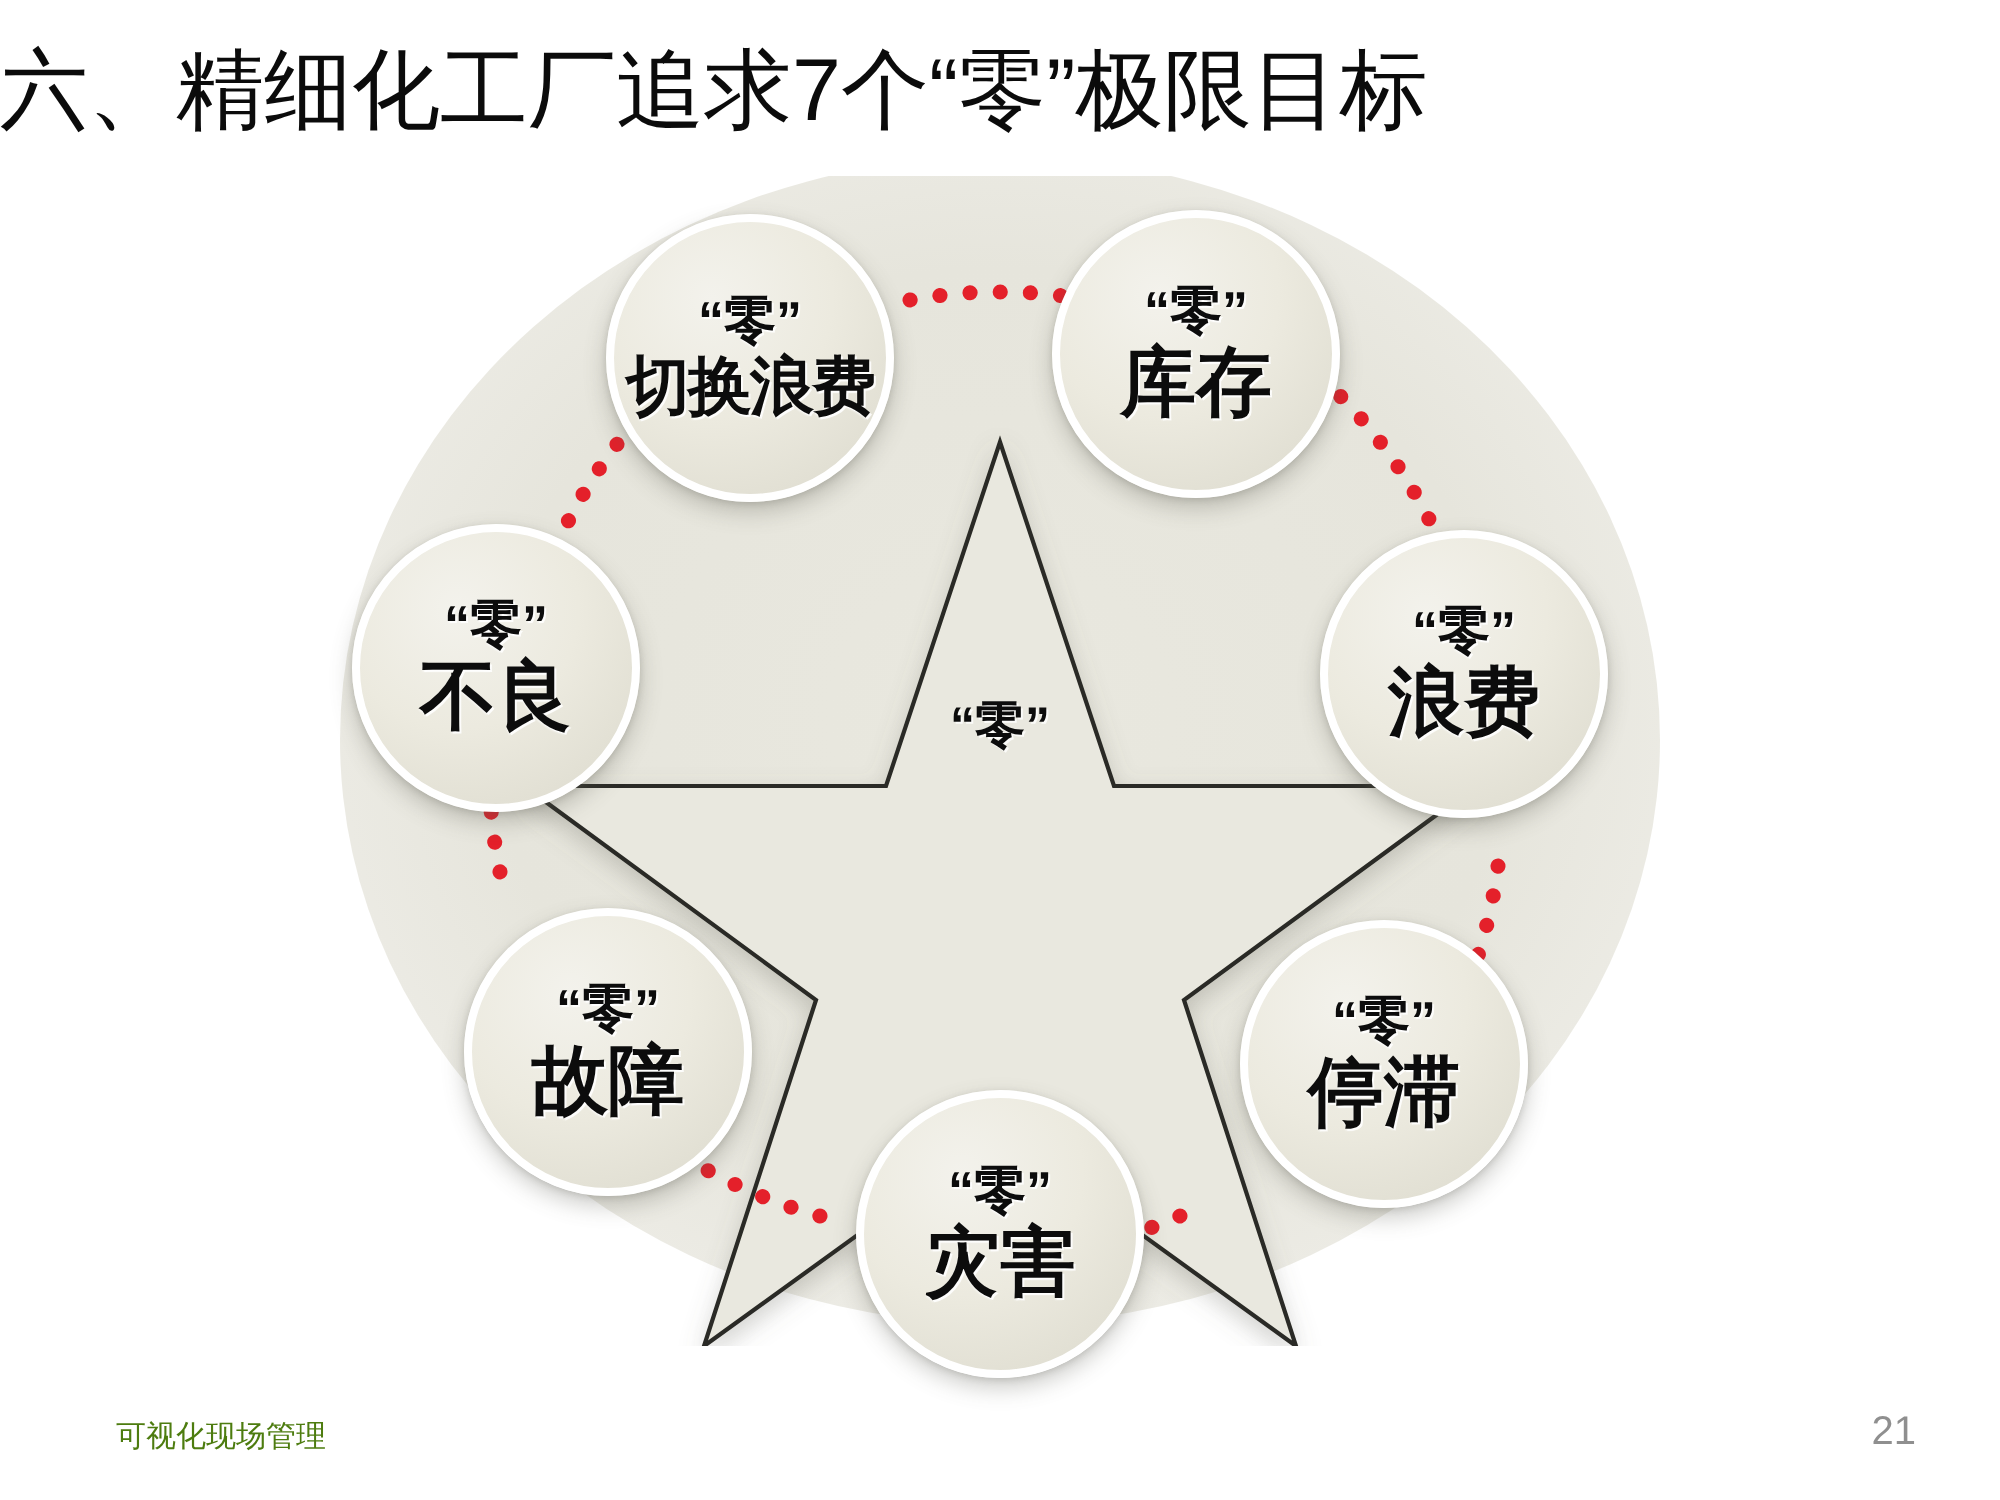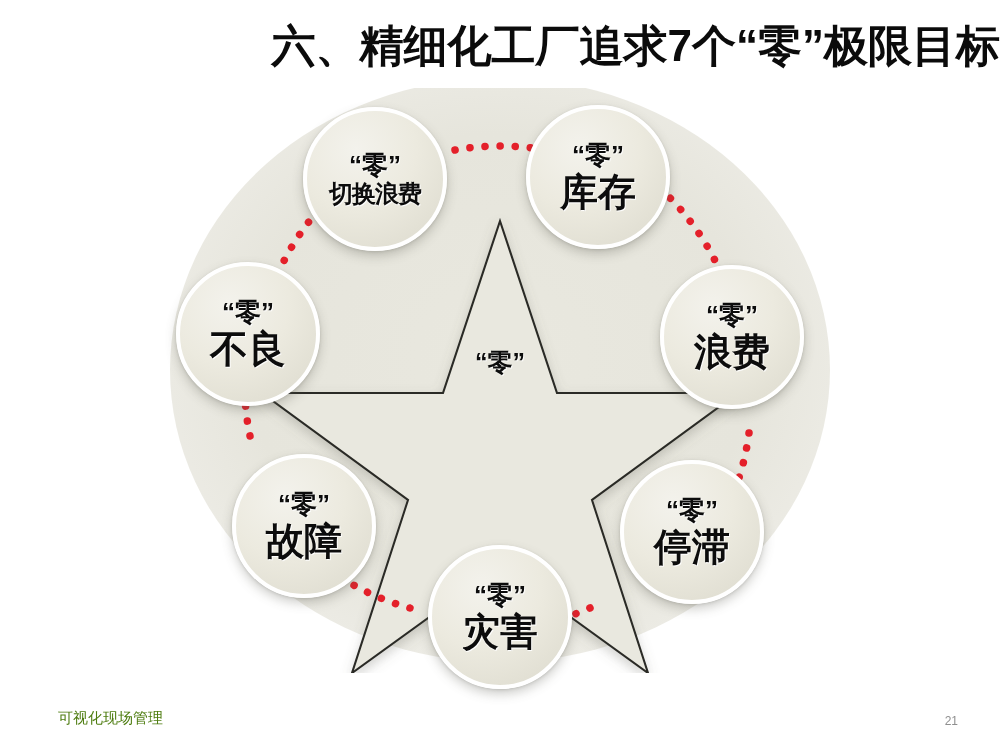--- a/index.html
+++ b/index.html
@@ -12,23 +12,23 @@
     overflow: hidden;
     font-family: "Liberation Sans", "DejaVu Sans", sans-serif;
     -webkit-font-smoothing: antialiased;
   }
 
   
   #slide-title {
     position: absolute;
     left: 0; top: 22px;
     width: 1000px;
-    text-align: right;
+    text-align: left;
     font-size: 44px;
-    font-weight: bold;
+    font-weight: normal;
     color: #0b0b0b;
     letter-spacing: 0px;
     white-space: nowrap;
     line-height: 1.1;
   }
 
   
   #diagram {
     position: absolute;
     left: 0; top: 88px;
@@ -63,21 +63,21 @@
     color: #0c0c0c;
     font-weight: bold;
     line-height: 1.12;
     text-shadow:
        1px 1px 0 rgba(255,255,255,0.85),
        0 1px 1px rgba(255,255,255,0.6);
     white-space: nowrap;
   }
   .node-line.lead   { font-size: 26px; }
   .node-line.body   { font-size: 38px; margin-top: 1px; }
-  .node.wide .node-line.body { font-size: 24px; letter-spacing: -1px; }
+  .node.wide .node-line.body { font-size: 32px; letter-spacing: -1px; }
 
   
   #star-label {
     position: absolute;
     left: 420px; top: 258px;
     width: 160px;
     text-align: center;
     font-size: 25px;
     font-weight: bold;
     color: #0c0c0c;
@@ -90,21 +90,21 @@
   #footer-note {
     position: absolute;
     left: 58px; bottom: 22px;
     font-size: 15px;
     color: #4d7c0f;
     white-space: nowrap;
   }
   #page-number {
     position: absolute;
     right: 42px; bottom: 22px;
-    font-size: 12px;
+    font-size: 20px;
     color: #8f8f8f;
   }
 </style>
 </head>
 <body>
 
 <div id="slide-title">六、精细化工厂追求7个“零”极限目标</div>
 
 <div id="diagram">
 

